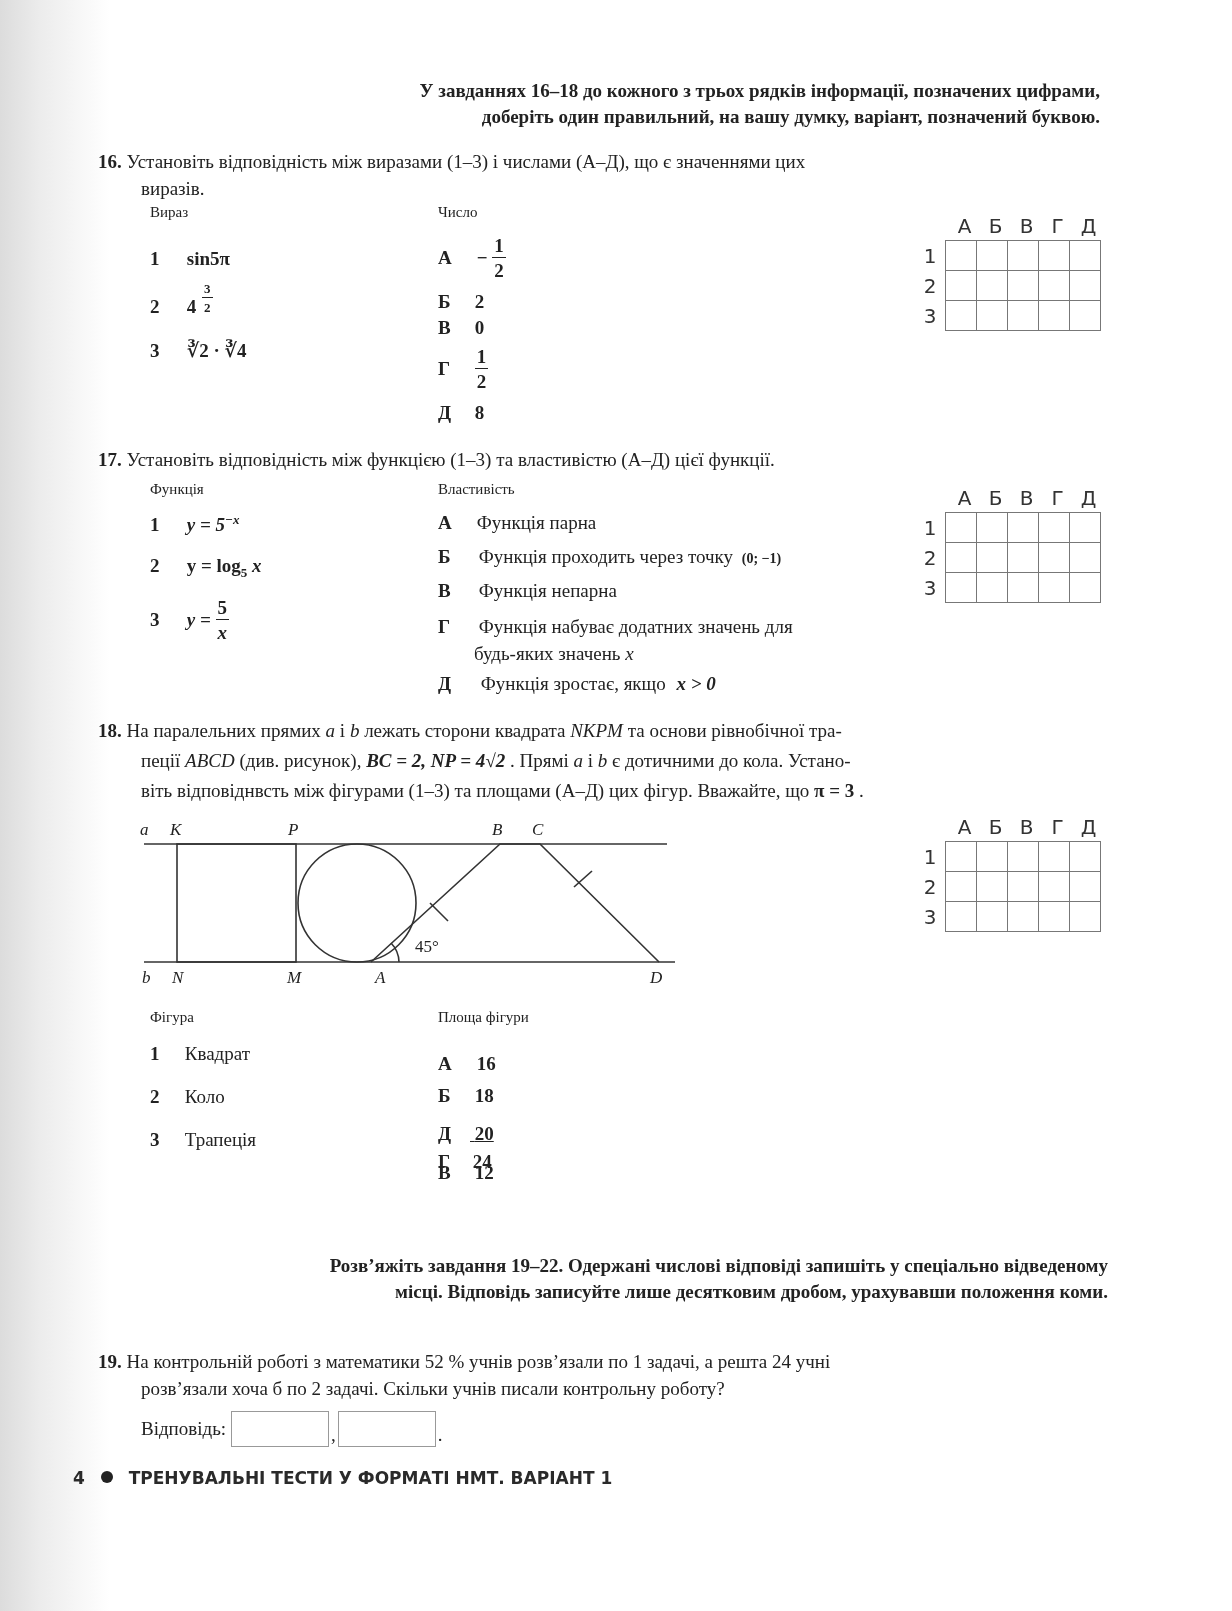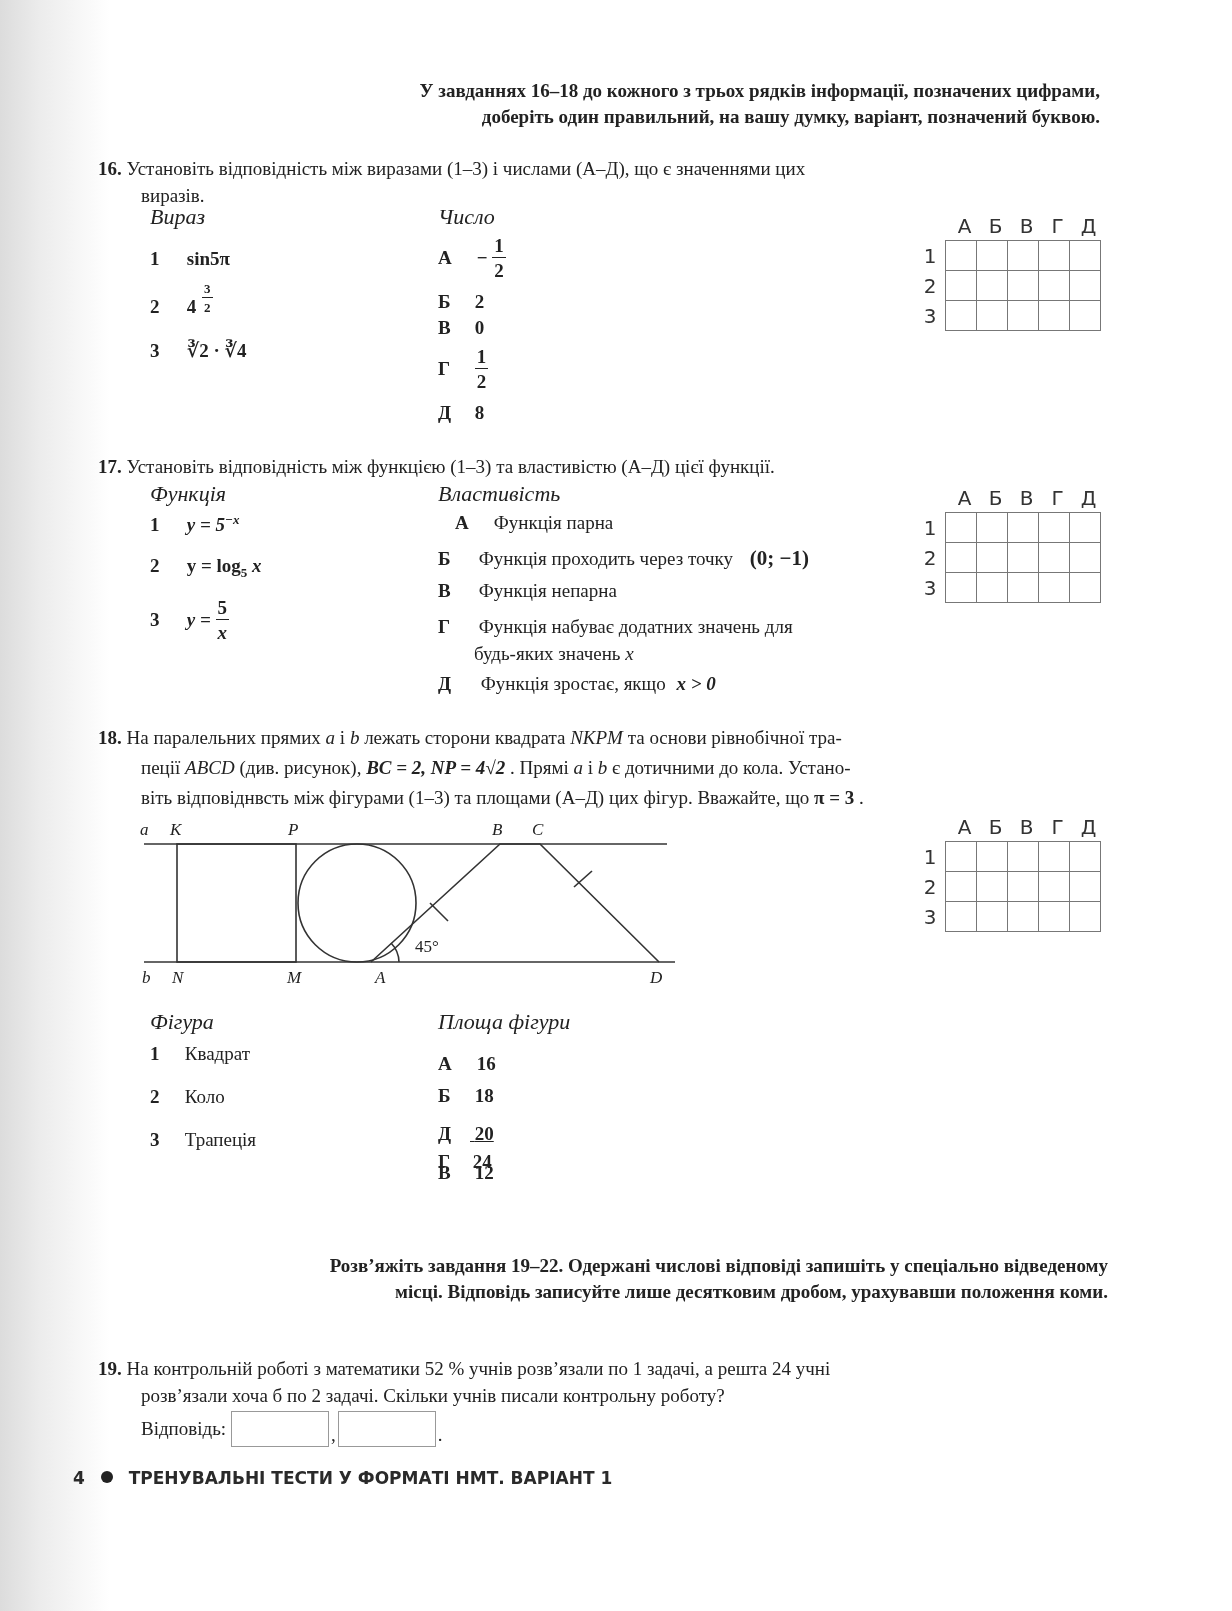--- a/index.html
+++ b/index.html
@@ -7,23 +7,23 @@
     width:1232px; height:1611px; position:relative; overflow:hidden;
     background: linear-gradient(to right, #dcdcdc 0px, #ececec 40px, #f7f7f7 80px, #ffffff 110px, #ffffff 100%);
     font-family: "DejaVu Serif", "Liberation Serif", serif;
     color:#222;
   }
   .abs { position:absolute; }
   .instr {
     font-weight:bold; font-size:19px; text-align:right; line-height:26px;
     font-family: "Liberation Serif", "DejaVu Serif", serif;
   }
-  .task { font-size:19px; line-height:27px; font-family: "Liberation Serif", "DejaVu Serif", serif; margin-top: 7px; }
+  .task { font-size:19px; line-height:27px; font-family: "Liberation Serif", "DejaVu Serif", serif; }
   .task-num { font-weight:bold; }
-  .colhead { font-style:italic; font-size:22px; font-family: "Liberation Serif","DejaVu Serif", serif; }
+  .colhead { font-size:15px; font-family: "Liberation Serif","DejaVu Serif", serif; }
   .row { font-size:19px; font-family: "Liberation Serif","DejaVu Serif", serif; }
   .lbl { font-weight:bold; display:inline-block; }
   .math { font-weight:bold; }
   .frac { display:inline-flex; flex-direction:column; align-items:center; vertical-align:middle; line-height:1; font-weight:bold; }
   .frac .num { border-bottom:1.5px solid #222; padding:0 2px 2px; }
   .frac .den { padding-top:3px; }
   .grid { border-collapse:collapse; }
   .grid td { width:30px; height:29px; border:1.5px solid #777; padding:0; }
   .grid-head span { display:inline-block; width:31px; text-align:center; font-size:20px; font-family:"DejaVu Sans","Liberation Sans",sans-serif; color:#333;}
   .grid-rownum { font-family:"DejaVu Sans","Liberation Sans",sans-serif; font-size:20px; color:#333; width:22px; text-align:center; }
@@ -144,28 +144,28 @@
 </div>
 <div class="abs row" style="left:150px; top:598px;">
   <span class="lbl" style="width:32px; vertical-align:middle;">3</span>
   <i class="math" style="vertical-align:middle;">y =</i>
   <span class="frac">
     <span class="num">5</span>
     <i class="den">x</i>
   </span>
 </div>
 
-<div class="abs row" style="left:438px; top:512px;margin-left:17px;">
+<div class="abs row" style="left:438px; top:512px;">
   <span class="lbl" style="width:34px;">А</span>
   <span>Функція парна</span>
 </div>
 <div class="abs row" style="left:438px; top:546px;">
   <span class="lbl" style="width:36px;">Б</span>
   <span>Функція проходить через точку</span>
-  <span class="math" style="font-size:21px; margin-left:12px;">(0; −1)</span>
+  <span class="math" style="font-size:14px; margin-left:4px;">(0; −1)</span>
 </div>
 <div class="abs row" style="left:438px; top:580px;">
   <span class="lbl" style="width:36px;">В</span>
   <span>Функція непарна</span>
 </div>
 <div class="abs row" style="left:438px; top:613px; line-height:27px;">
   <span class="lbl" style="width:36px;">Г</span>
   <span>Функція набуває додатних значень для</span><br>
   <span style="padding-left:36px;">будь-яких значень</span>
   <i>x</i>

